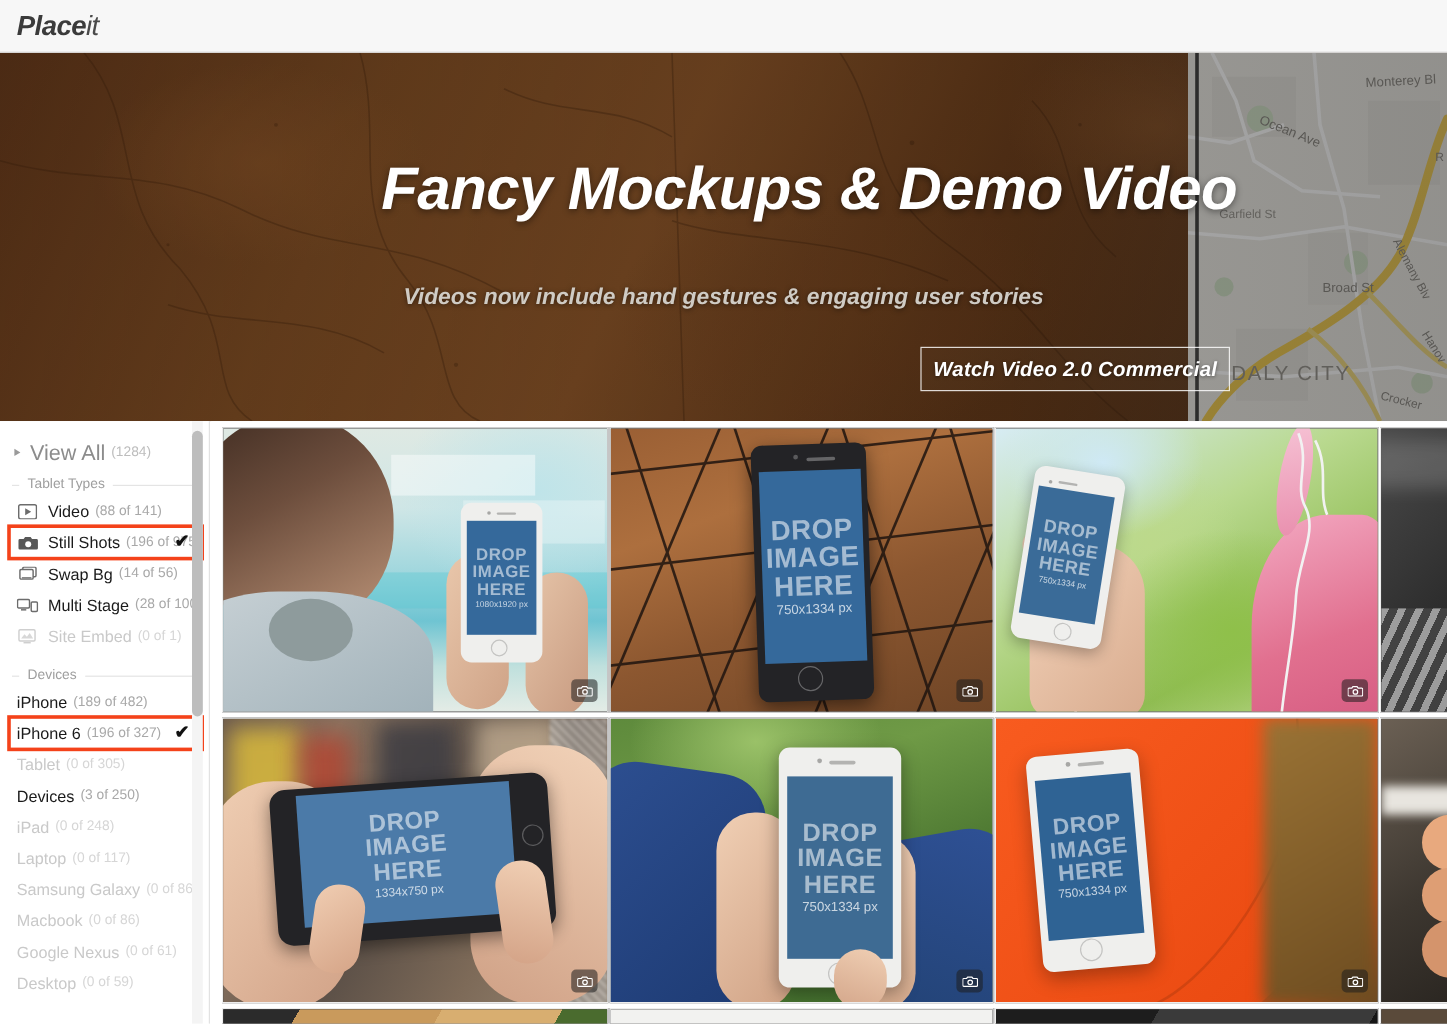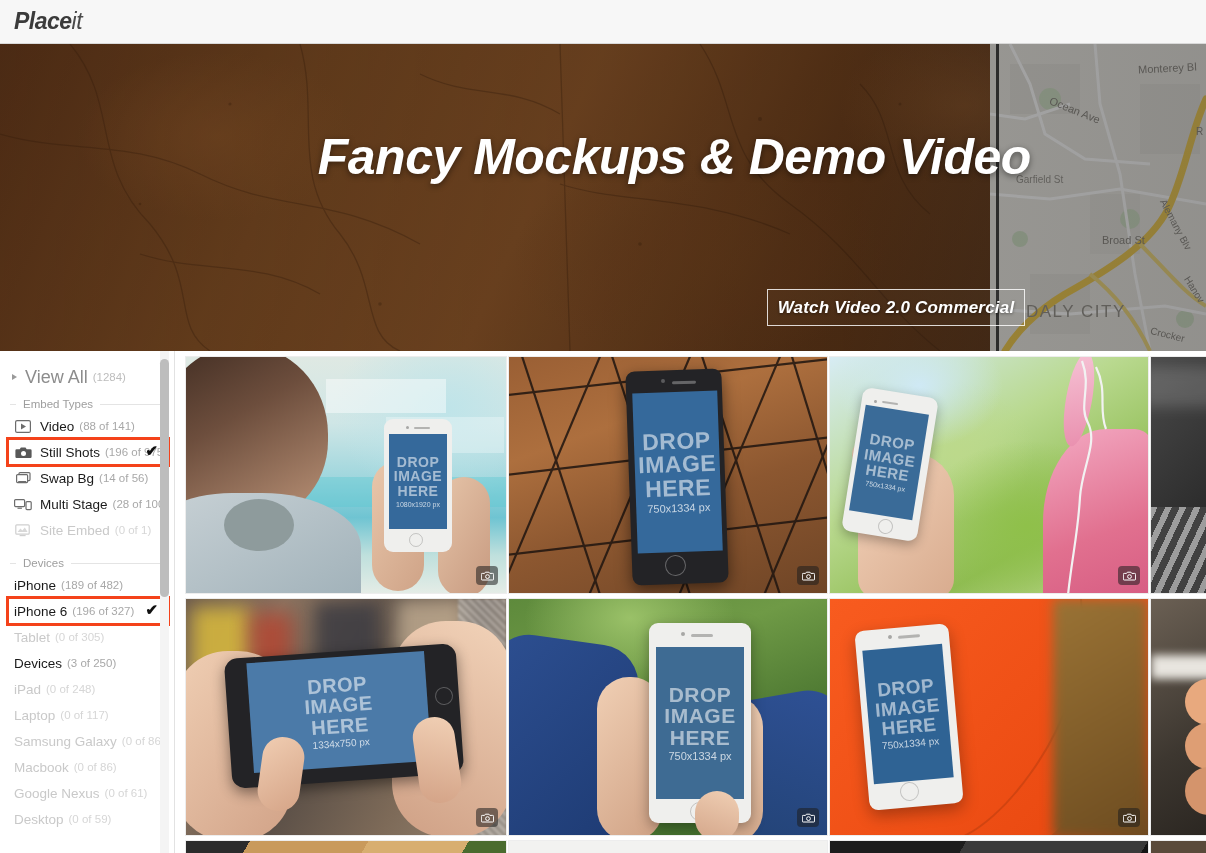--- a/index.html
+++ b/index.html
@@ -331,35 +331,36 @@
     <div class="maplabel" style="left:36px; top:258px; font-size:17px; letter-spacing:1.5px; color:#8a8780;">DALY CITY</div>
     <div class="maplabel" style="left:190px; top:240px; font-size:10px; transform:rotate(58deg);">Hanov</div>
     <div class="maplabel" style="left:160px; top:285px; font-size:10px; transform:rotate(14deg);">Crocker</div>
     <div class="maplabel" style="left:206px; top:82px; font-size:10px;">R</div>
   </div>
 
   <div id="hero-scrim"></div>
 
   <div id="hero-content">
     <div id="hero-title">Fancy Mockups &amp; Demo Video</div>
+    <div id="hero-sub">Videos now include hand gestures &amp; engaging user stories</div>
     <div id="hero-btn">Watch Video 2.0 Commercial</div>
   </div>
 </div>
 
 <div id="sidebar">
 
   <div class="view-all">
     <span class="tri"></span>
     <span class="lbl">View All</span>
     <span class="cnt">(1284)</span>
   </div>
 
   <div class="group-head">
     <span class="rule-left"></span>
-    <span class="txt">Embed Types</span>
+    <span class="txt">Tablet Types</span>
     <span class="rule"></span>
   </div>
 
   <div class="srow">
     <span class="ico">
       <svg width="16" height="13" viewBox="0 0 16 13">
           <rect x="0.6" y="0.6" width="14.8" height="11.8" rx="1.5" fill="none" stroke="#6c6c6c" stroke-width="1.2"></rect>
           <path d="M6 3.6 L11 6.5 L6 9.4 Z" fill="#6c6c6c"></path>
         </svg>
     </span>

